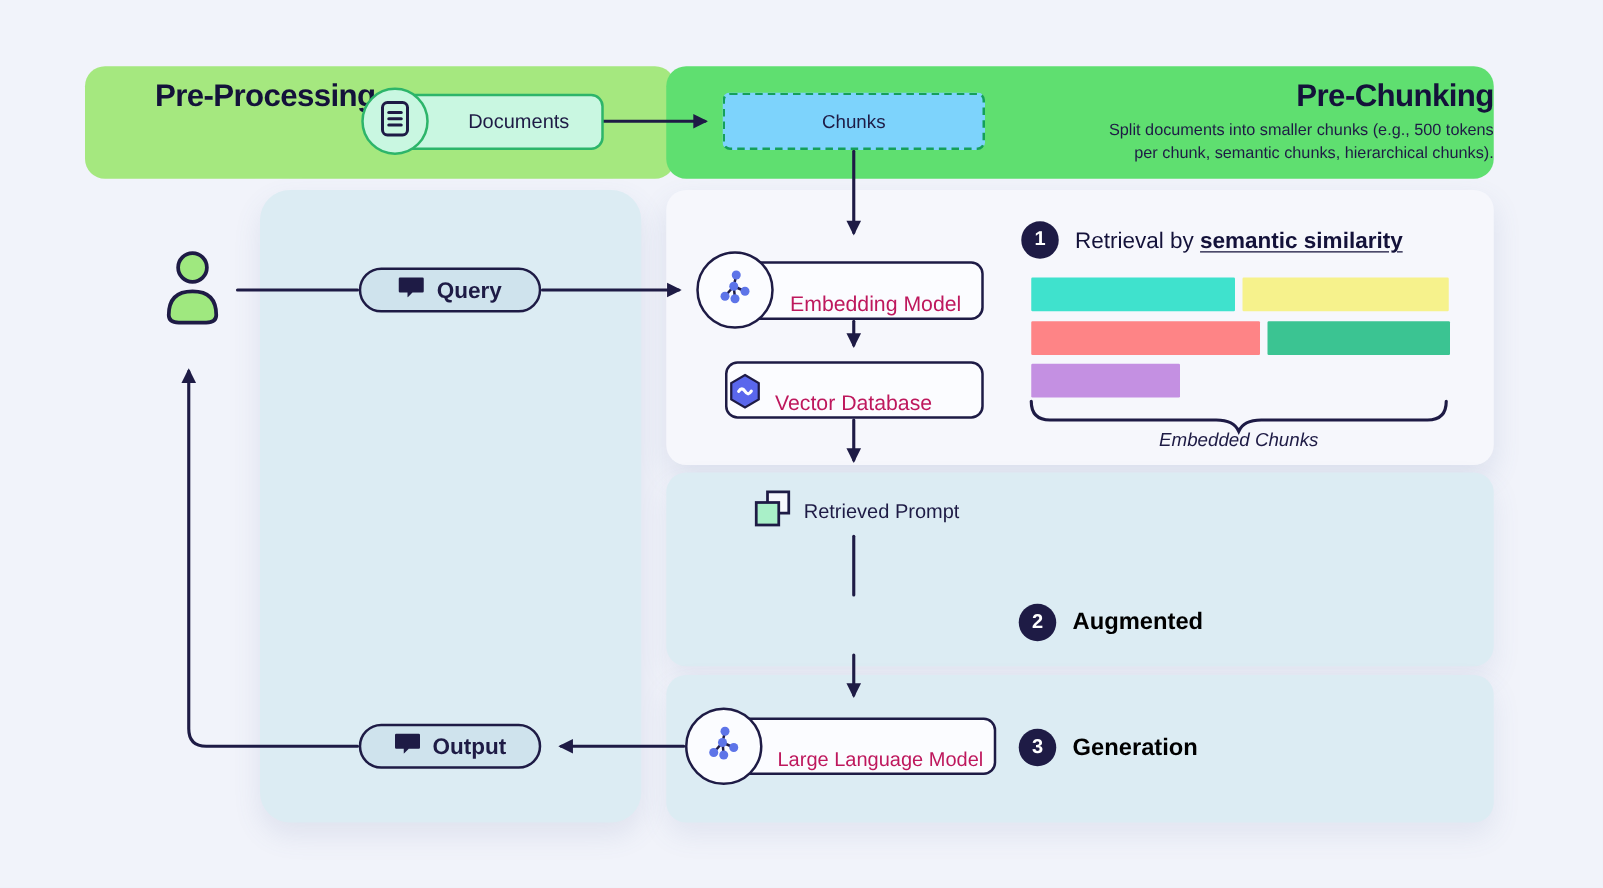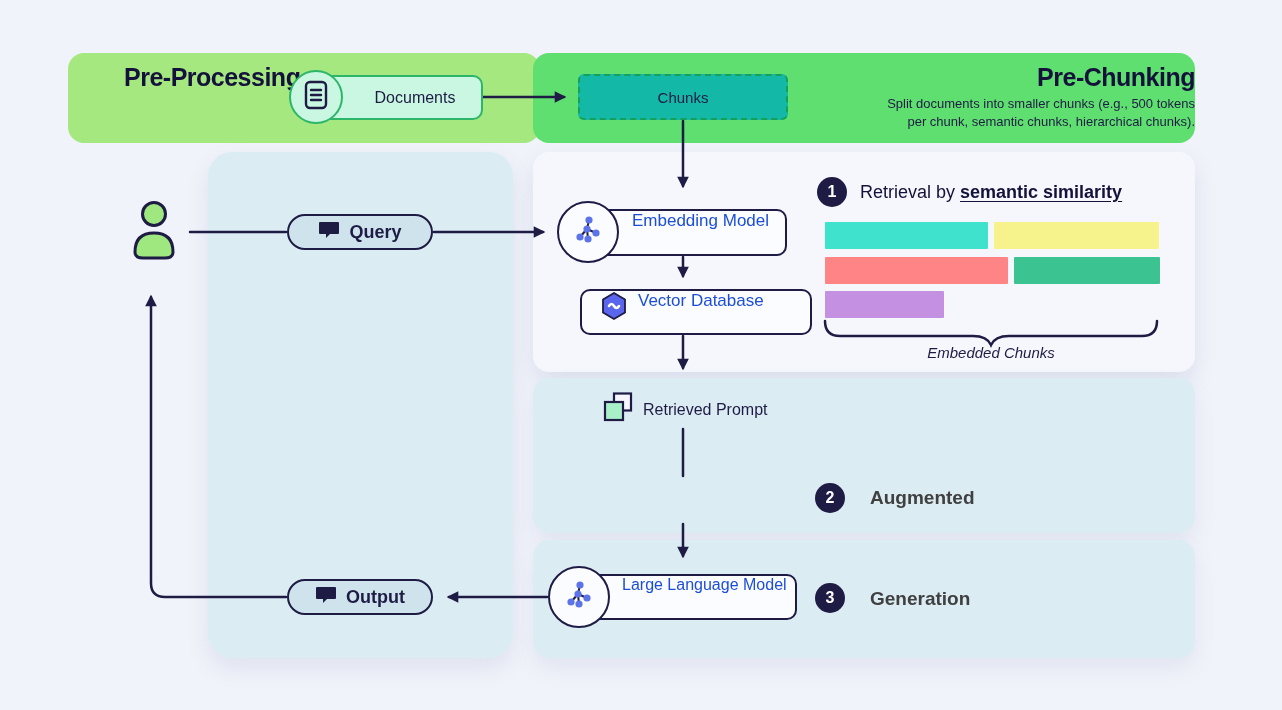--- a/index.html
+++ b/index.html
@@ -16,44 +16,44 @@
 
   .big-title { font-size:25px; font-weight:800; letter-spacing:-.5px; color:#14123a;margin-left:39px; }
   .panel-sub { font-size:13px; font-weight:500; line-height:1.38; color:#1e1b45; }
   .tl-text { position:absolute; left:85px; top:63px; }
   .tr-text { position:absolute; right:87px; top:63px; text-align:right; }
 
   .doc-group { position:absolute; left:289px; top:70px; width:175px; height:54px; }
   .doc-pill { position:absolute; left:20px; top:5px; width:174px; height:45px; background:#c9f7e1; border:2px solid #2db56a; border-radius:10px; display:flex; align-items:center; justify-content:center; padding-left:38px; font-size:16px; font-weight:500; color:#1e1b45; }
   .doc-circle { position:absolute; left:0; top:0; width:54px; height:54px; background:#c9f7e1; border:2px solid #2db56a; border-radius:50%; display:flex; align-items:center; justify-content:center; }
 
-  .chunks-box { position:absolute; left:578px; top:74px; width:210px; height:46px; background:#14b8a6; border:2px dashed #15a05a; border-radius:6px; display:flex; align-items:center; justify-content:center; font-size:15px; font-weight:500; color:#1e1b45; }
+  .chunks-box { position:absolute; left:578px; top:74px; width:210px; height:46px; background:#7dd3fc; border:2px dashed #15a05a; border-radius:6px; display:flex; align-items:center; justify-content:center; font-size:15px; font-weight:500; color:#1e1b45; }
 
   .pill { position:absolute; width:146px; height:36px; background:#cfe3ed; border:2px solid #1e1b45; border-radius:18px; display:flex; align-items:center; justify-content:center; gap:9px; font-size:18px; font-weight:600; color:#1e1b45; }
   .pill-query { left:287px; top:214px; }
   .pill-output{ left:287px; top:579px; }
 
-  .node-box { position:absolute; background:#fbfcff; border:2px solid #1e1b45; border-radius:10px; display:flex; align-items:flex-start; gap:10px; font-size:17px; font-weight:500; color:#1d4ed8; }
+  .node-box { position:absolute; background:#fbfcff; border:2px solid #1e1b45; border-radius:10px; display:flex; align-items:flex-end; gap:10px; font-size:17px; font-weight:500; color:#be185d; }
   .box-embed { left:580px; top:209px; width:207px; height:47px; padding-left:50px; }
-  .box-vdb   { left:580px; top:289px; width:232px; height:46px; padding-left:18px; }
+  .box-vdb   { left:580px; top:289px; width:207px; height:46px; }
   .box-prompt{ left:580px; top:477px; width:207px; height:46px; padding-left:18px; }
   .box-llm   { left:570px; top:574px; width:227px; height:46px; padding-left:50px; font-size:16px; }
 
   .icon-circle { position:absolute; width:62px; height:62px; background:#fbfcff; border:2px solid #1e1b45; border-radius:50%; display:flex; align-items:center; justify-content:center; }
   .circle-embed { left:557px; top:201px; }
   .circle-llm   { left:548px; top:566px; }
 
   .step-badge { position:absolute; width:30px; height:30px; background:#1e1b45; border-radius:50%; color:#ffffff; font-size:16px; font-weight:700; display:flex; align-items:center; justify-content:center; }
   .badge-1 { left:817px; top:177px; }
   .badge-2 { left:815px; top:483px; }
   .badge-3 { left:815px; top:583px; }
 
   .step-heading { position:absolute; left:860px; top:182px; font-size:18px; font-weight:500; color:#14123a; }
   .step-heading b { font-weight:800; text-decoration:underline; text-underline-offset:3px; }
-  .step-label { position:absolute; font-size:19px; font-weight:700; color:#404040;margin-left:12px; }
+  .step-label { position:absolute; font-size:19px; font-weight:700; color:#000000; }
   .label-augmented { left:858px; top:487px; }
   .label-generation{ left:858px; top:588px; }
 
   .bars-row { position:absolute; left:825px; display:flex; gap:6px; }
   .row-1 { top:222px; } .row-2 { top:257px; } .row-3 { top:291px; }
   .chunk-bar { height:27px; border-radius:1px; }
 
   .embedded-chunks-label { position:absolute; left:860px; top:344px; width:262px; text-align:center; font-size:15px; font-weight:500; color:#1e1b45;font-style:italic; }
 
   .rc-group { position:absolute; left:603px; top:392px; display:flex; align-items:center; gap:9px; font-size:16px; font-weight:500; color:#1e1b45; }

